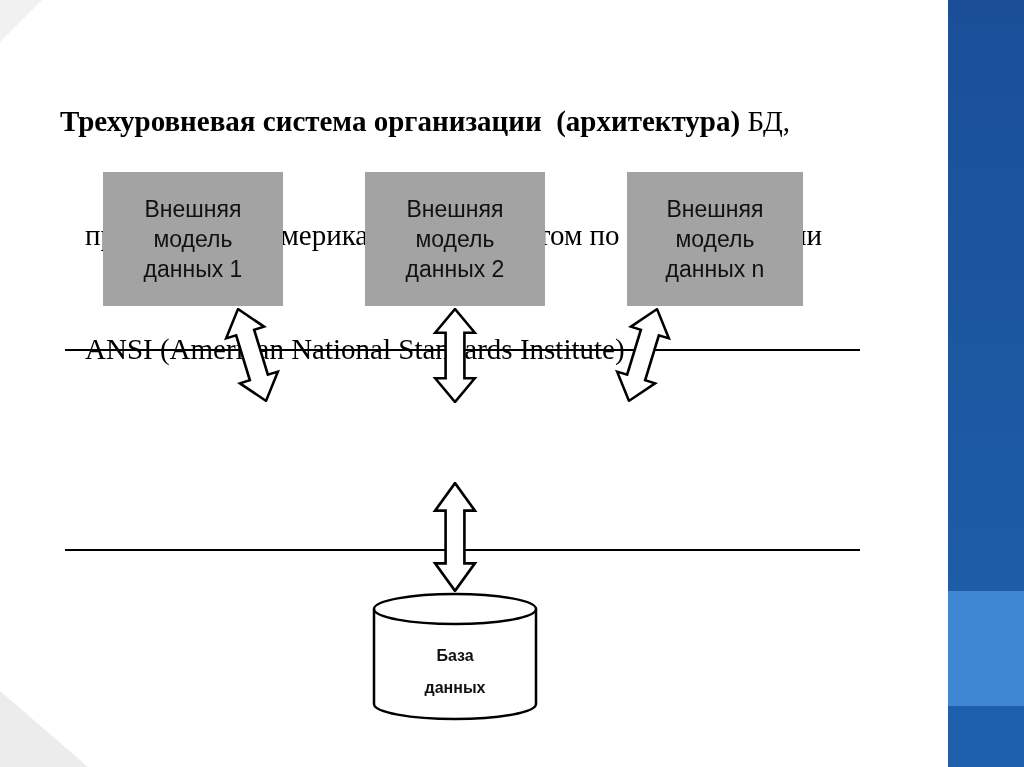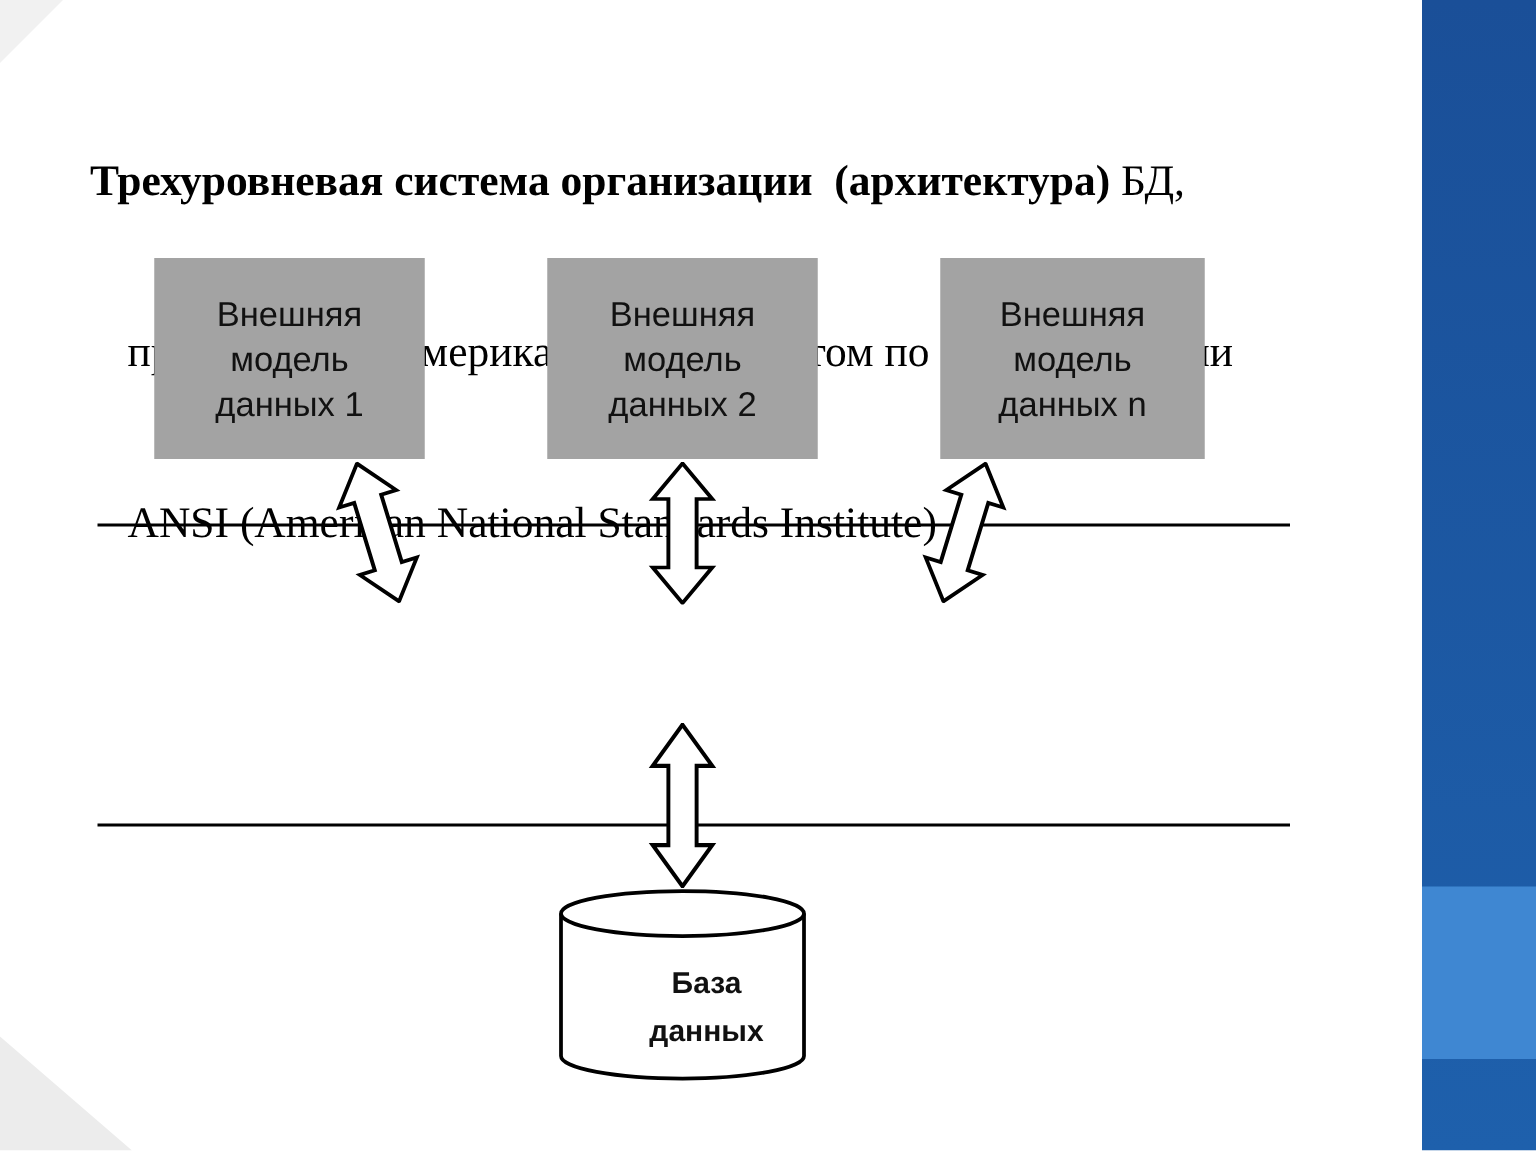--- a/index.html
+++ b/index.html
@@ -32,22 +32,22 @@
 
   
   .arrow { position:absolute; }
   .a1 { left:229px; top:306px; width:46px; height:98px; transform:rotate(-17deg); }
   .a2 { left:432px; top:308px; width:46px; height:95px; }
   .a3 { left:620px; top:306px; width:46px; height:98px; transform:rotate(17deg); }
   .a4 { left:432px; top:482px; width:46px; height:110px; }
 
   
   .cyl { position:absolute; left:370px; top:592px; width:170px; height:131px; }
-  .cyl-label { position:absolute; left:16px; top:48px; width:100%; text-align:center;
-               font-size:20px; line-height:32px; font-weight:bold; color:#111;
+  .cyl-label { position:absolute; left:0; top:48px; width:100%; text-align:center;
+               font-size:16px; line-height:32px; font-weight:bold; color:#111;
                white-space:pre-line; }
 
   
   .side-bar { position:absolute; left:948px; top:0; width:76px; height:767px;
               background:linear-gradient(180deg,#1a4f98 0%,#1e60ac 100%); }
   .side-square { position:absolute; left:0; top:591px; width:76px; height:115px; }
 
   
   .corner-tl { position:absolute; left:0; top:0; width:0; height:0;
                border-top:42px solid #f1f1f1; border-right:42px solid transparent; }

